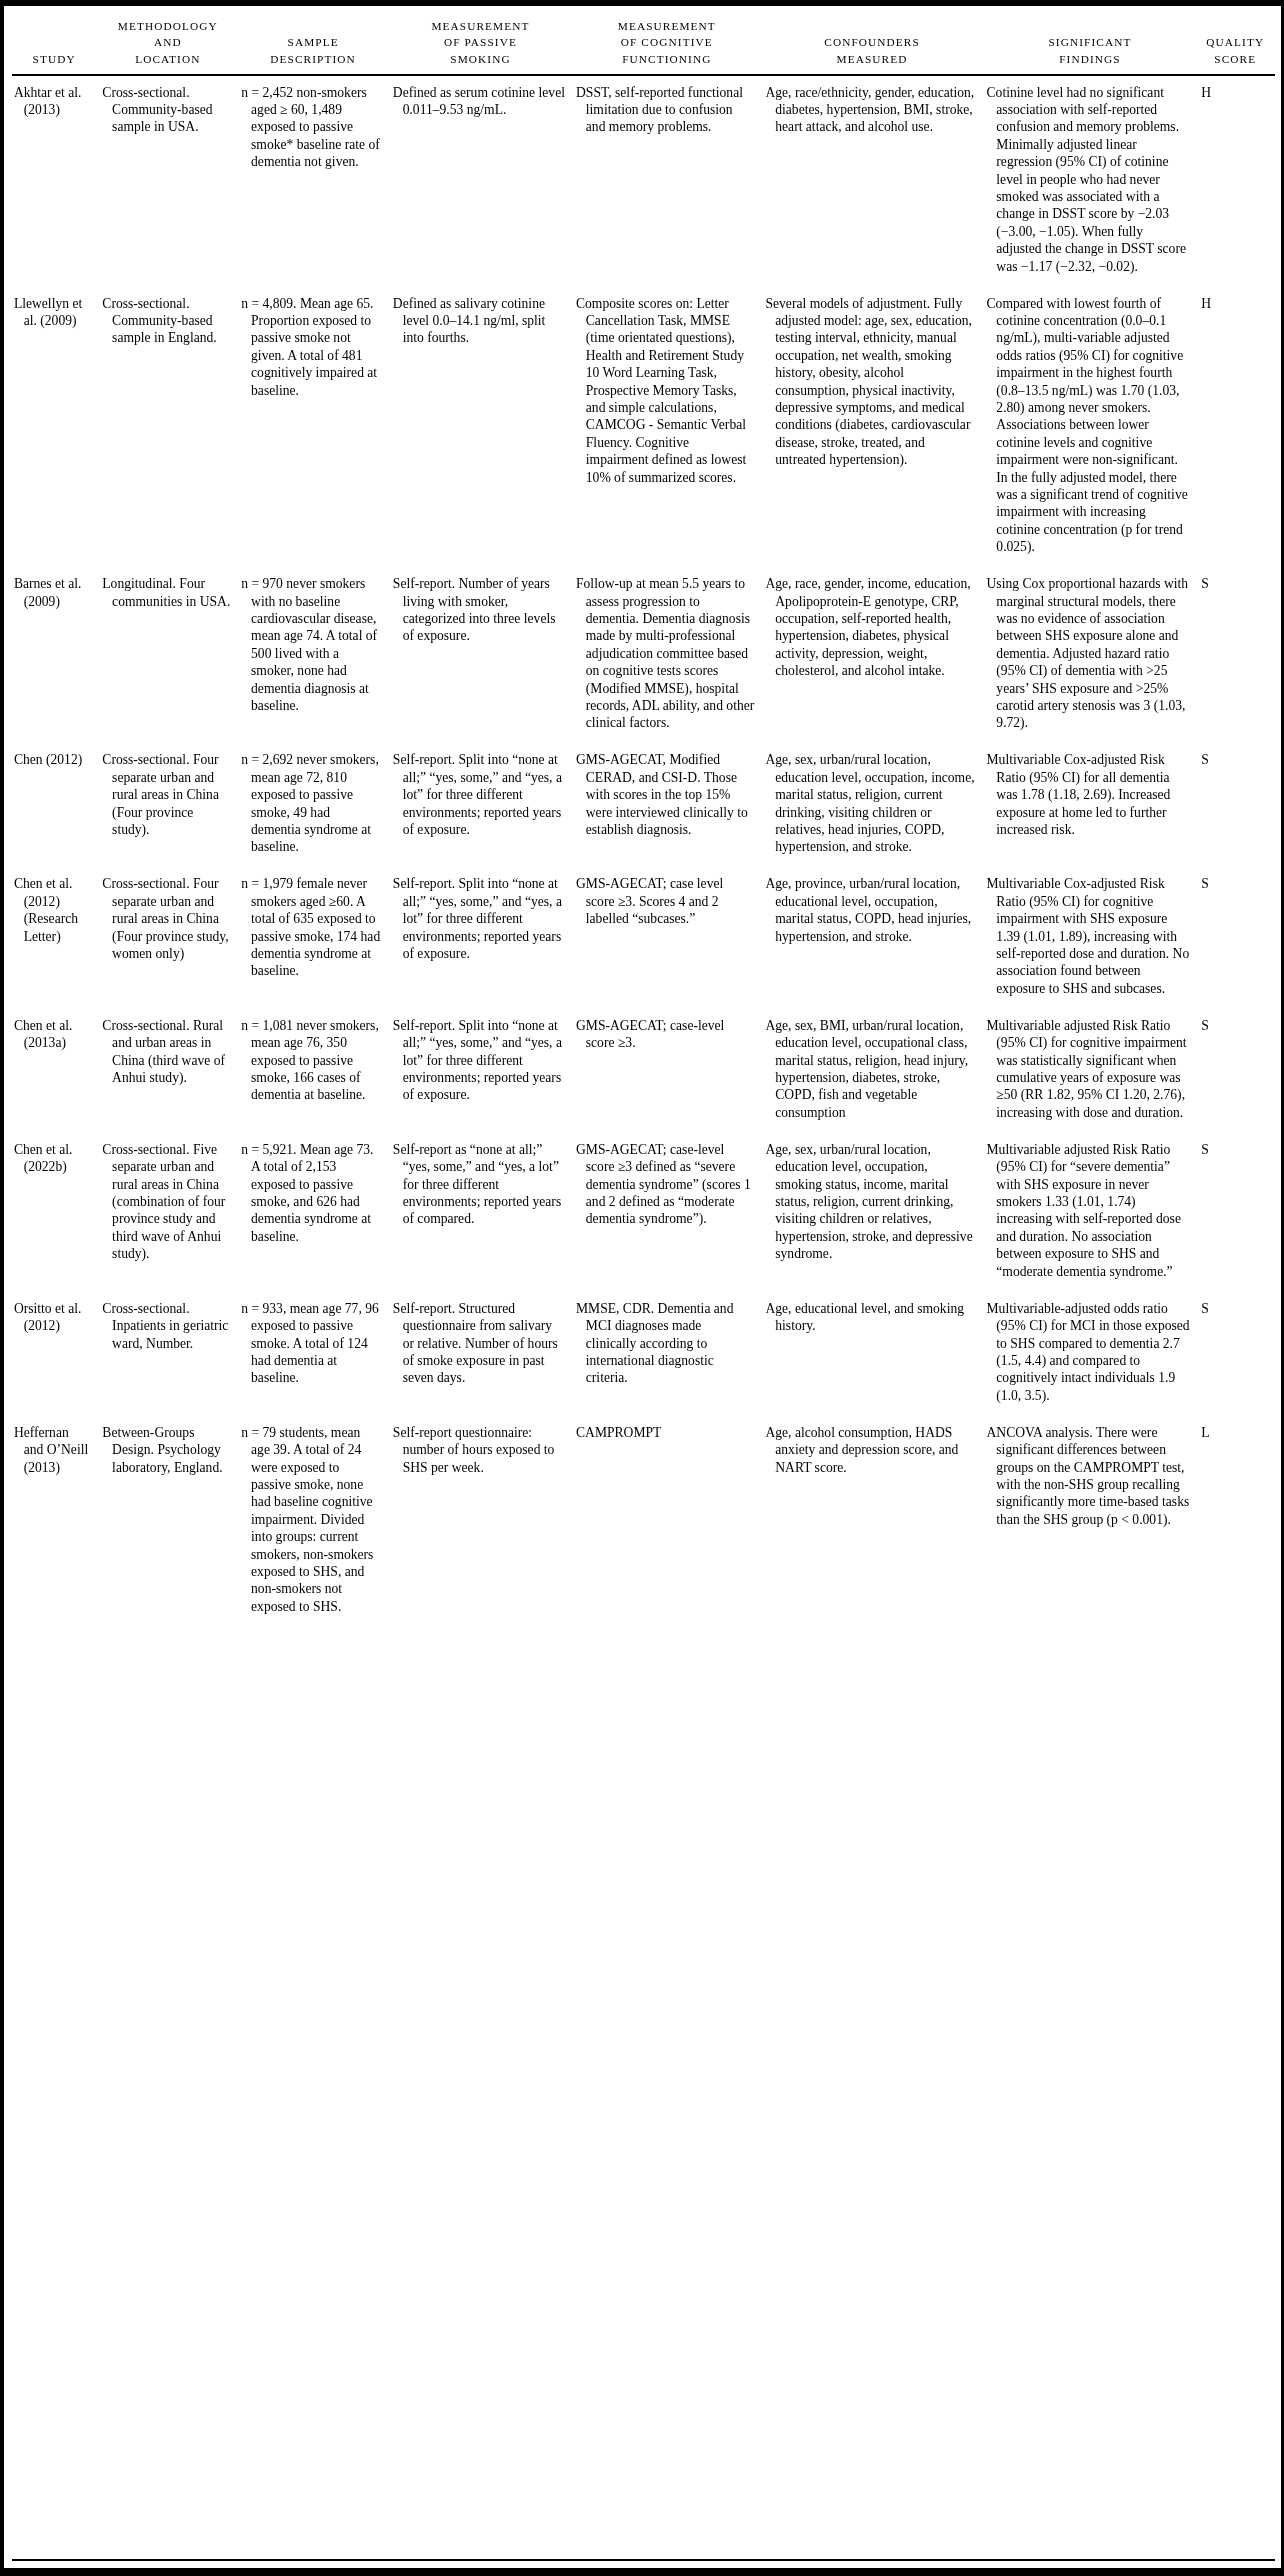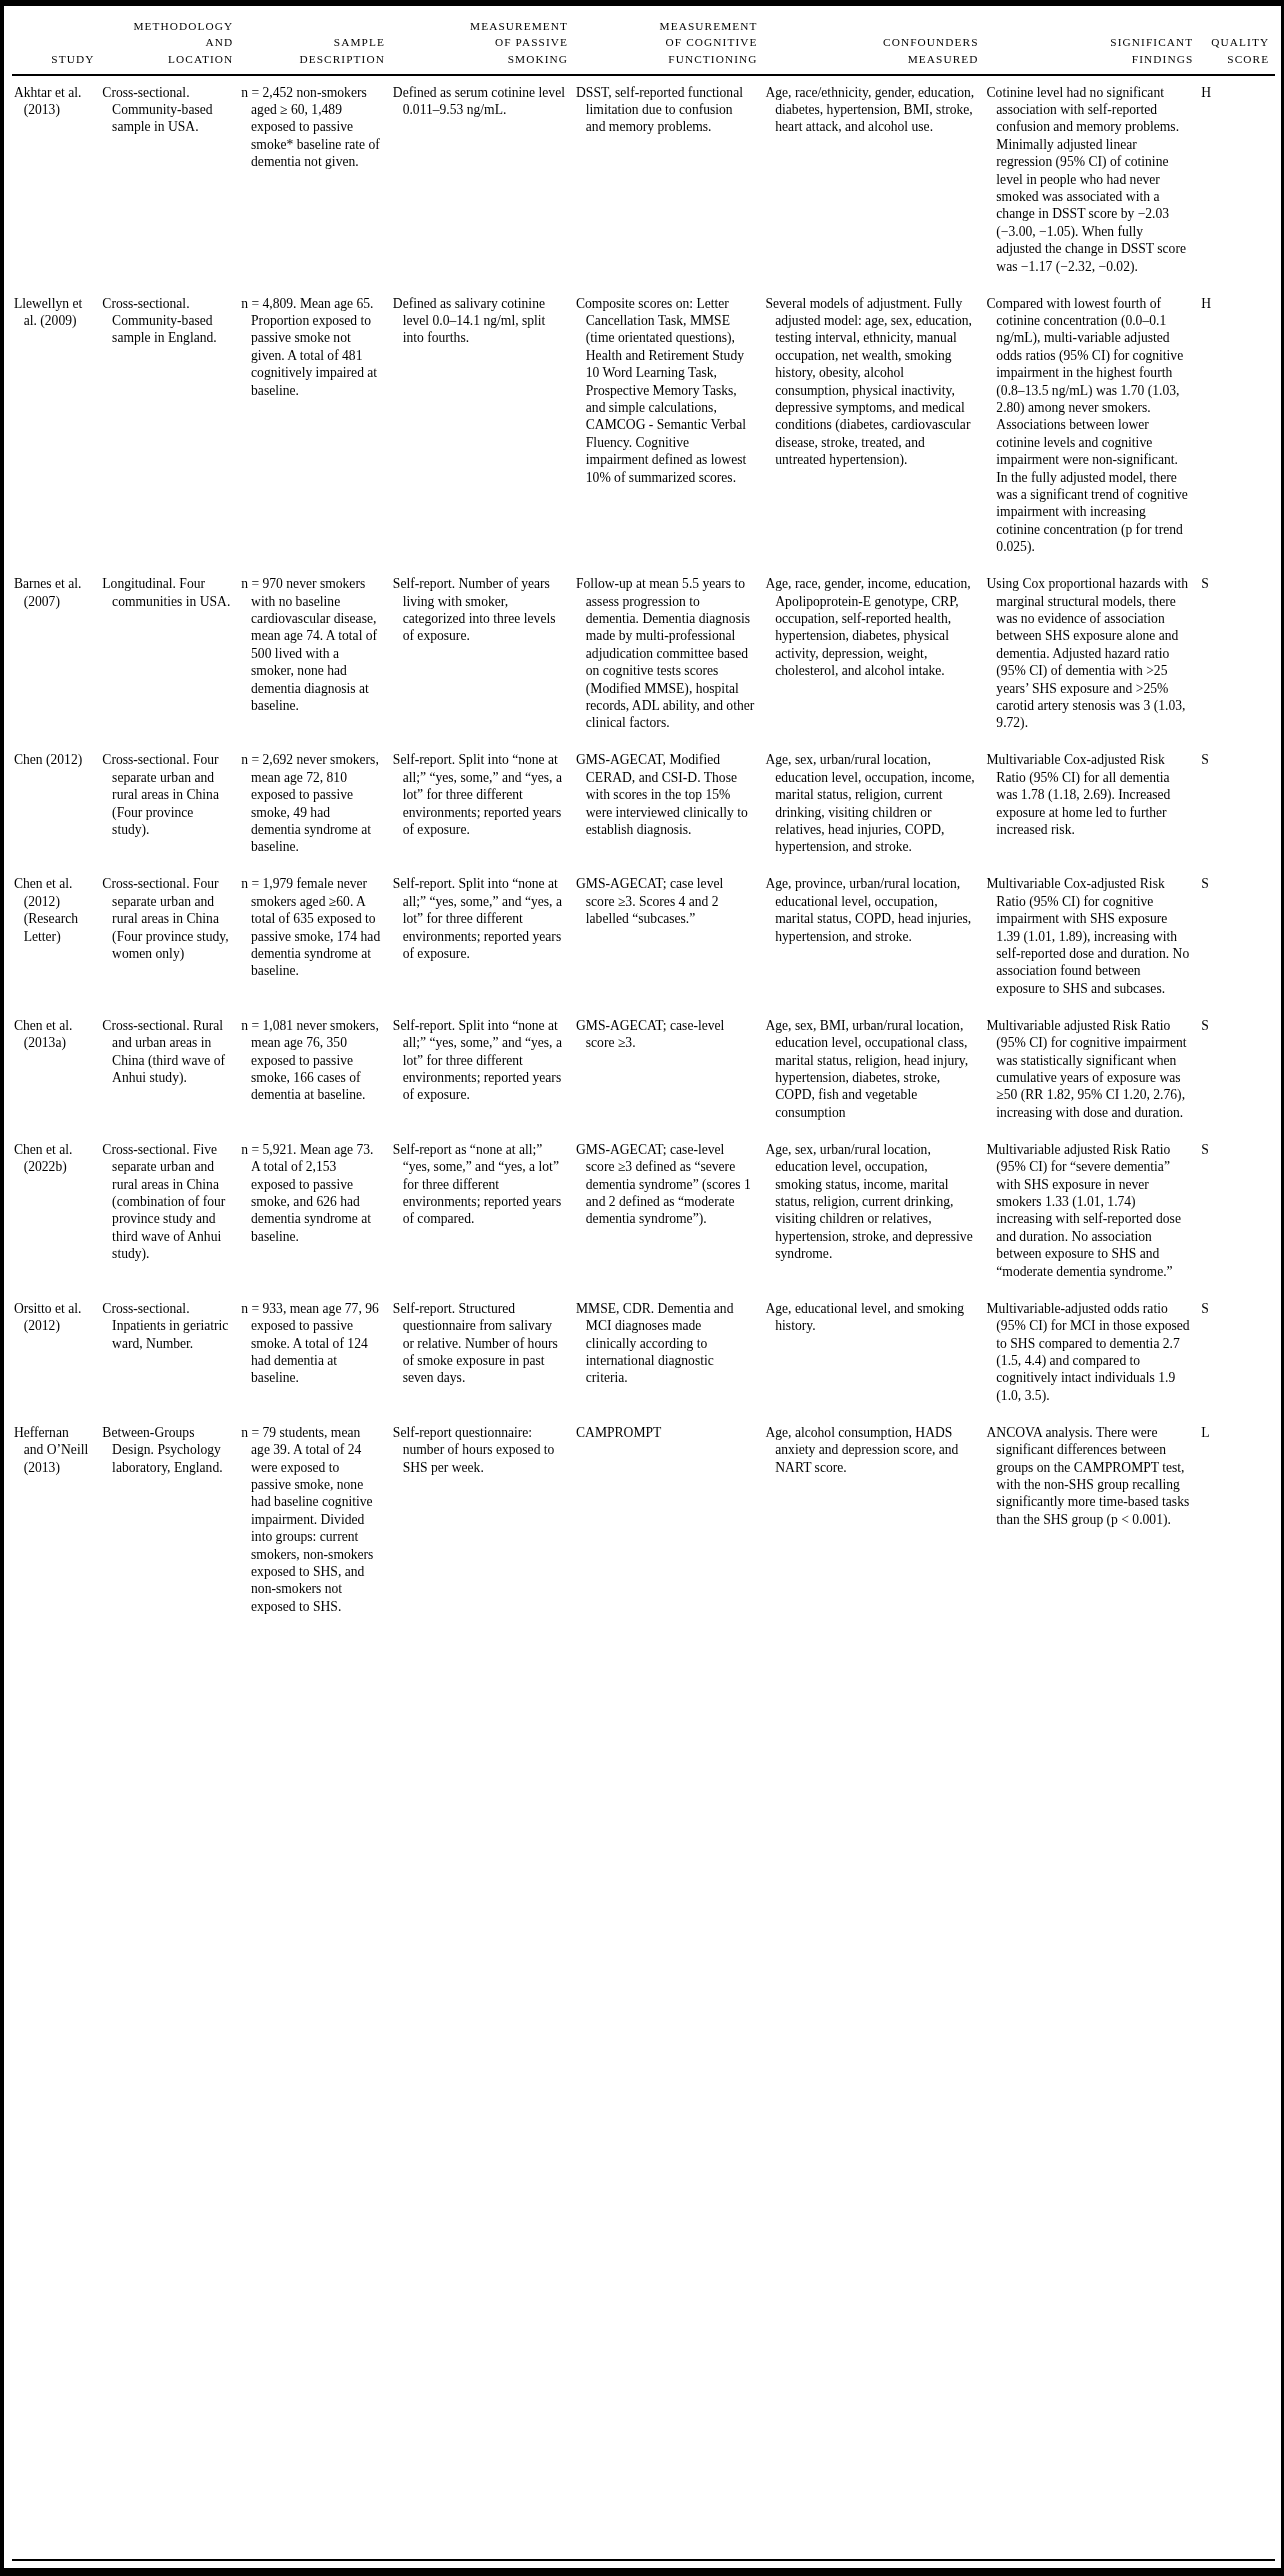--- a/index.html
+++ b/index.html
@@ -24,21 +24,21 @@
   table.studies {
     width: 100%;
     border-collapse: collapse;
     table-layout: fixed;
   }
   table.studies th {
     font-size: 11.3px;
     font-weight: normal;
     letter-spacing: 1.1px;
     line-height: 1.45;
-    text-align: right;
+    text-align: center;
     vertical-align: bottom;
     white-space: pre-line;
     padding: 11.8px 5.9px 6.9px 2px;
     border-bottom: 2px solid #000;
   }
   table.studies td {
     font-size: 13.6px;
     line-height: 1.28;
     vertical-align: top;
     text-align: left;
@@ -105,21 +105,21 @@
         <td>Llewellyn et al. (2009)</td>
         <td>Cross-sectional. Community-based sample in England.</td>
         <td>n = 4,809. Mean age 65. Proportion exposed to passive smoke not given. A total of 481 cognitively impaired at baseline.</td>
         <td>Defined as salivary cotinine level 0.0–14.1 ng/ml, split into fourths.</td>
         <td>Composite scores on: Letter Cancellation Task, MMSE (time orientated questions), Health and Retirement Study 10 Word Learning Task, Prospective Memory Tasks, and simple calculations, CAMCOG - Semantic Verbal Fluency. Cognitive impairment defined as lowest 10% of summarized scores.</td>
         <td>Several models of adjustment. Fully adjusted model: age, sex, education, testing interval, ethnicity, manual occupation, net wealth, smoking history, obesity, alcohol consumption, physical inactivity, depressive symptoms, and medical conditions (diabetes, cardiovascular disease, stroke, treated, and untreated hypertension).</td>
         <td>Compared with lowest fourth of cotinine concentration (0.0–0.1 ng/mL), multi-variable adjusted odds ratios (95% CI) for cognitive impairment in the highest fourth (0.8–13.5 ng/mL) was 1.70 (1.03, 2.80) among never smokers. Associations between lower cotinine levels and cognitive impairment were non-significant. In the fully adjusted model, there was a significant trend of cognitive impairment with increasing cotinine concentration (p for trend 0.025).</td>
         <td>H</td>
       </tr>
       <tr>
-        <td>Barnes et al. (2007)</td>
+        <td>Barnes et al. (2009)</td>
         <td>Longitudinal. Four communities in USA.</td>
         <td>n = 970 never smokers with no baseline cardiovascular disease, mean age 74. A total of 500 lived with a smoker, none had dementia diagnosis at baseline.</td>
         <td>Self-report. Number of years living with smoker, categorized into three levels of exposure.</td>
         <td>Follow-up at mean 5.5 years to assess progression to dementia. Dementia diagnosis made by multi-professional adjudication committee based on cognitive tests scores (Modified MMSE), hospital records, ADL ability, and other clinical factors.</td>
         <td>Age, race, gender, income, education, Apolipoprotein-E genotype, CRP, occupation, self-reported health, hypertension, diabetes, physical activity, depression, weight, cholesterol, and alcohol intake.</td>
         <td>Using Cox proportional hazards with marginal structural models, there was no evidence of association between SHS exposure alone and dementia. Adjusted hazard ratio (95% CI) of dementia with &gt;25 years’ SHS exposure and &gt;25% carotid artery stenosis was 3 (1.03, 9.72).</td>
         <td>S</td>
       </tr>
       <tr>
         <td>Chen (2012)</td>

